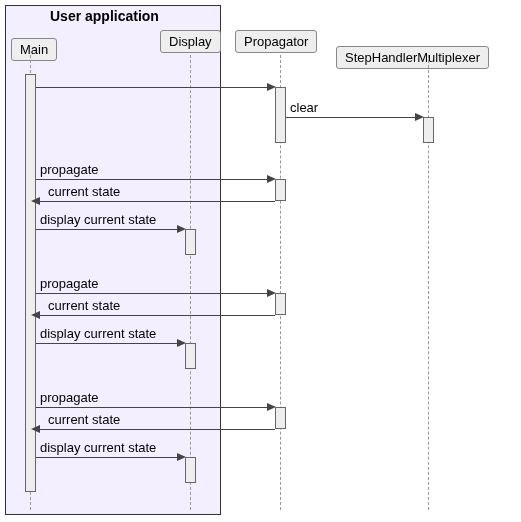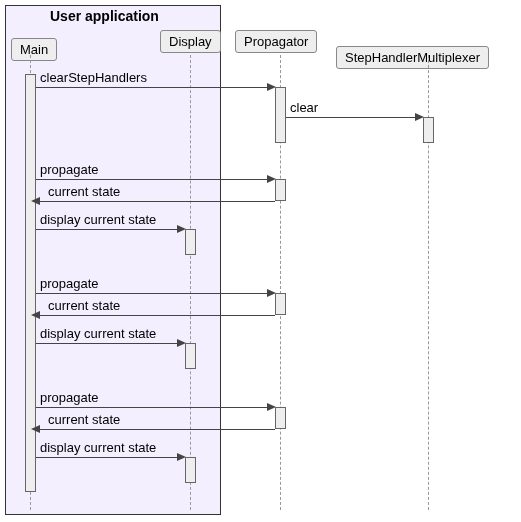--- a/index.html
+++ b/index.html
@@ -85,21 +85,20 @@
   <div class="box" style="left:160px; top:30px;">Display</div>
   <div class="box" style="left:336px; top:30px;margin-top:16px;">StepHandlerMultiplexer</div>
 
   <div class="lifeline" style="left:30px; top:55px; height:455px;"></div>
   <div class="lifeline" style="left:190px; top:55px; height:455px;"></div>
   <div class="lifeline" style="left:280px; top:55px; height:455px;"></div>
   <div class="lifeline" style="left:428px; top:55px; height:455px;"></div>
 
   <div class="activation" style="left:25px; top:74px; width:11px; height:418px;"></div>
 
-  <div class="msg-label" style="left:40px; top:70px;">clearStepHandlers</div>
   <div class="arrow-line" style="left:36px; top:87px; width:236px;"></div>
   <div class="arrow-head-right" style="left:267px; top:83px;"></div>
   <div class="activation" style="left:275px; top:87px; width:11px; height:56px;"></div>
 
   <div class="msg-label" style="left:290px; top:100px;text-align:right;">clear</div>
   <div class="arrow-line" style="left:286px; top:117px; width:134px;"></div>
   <div class="arrow-head-right" style="left:415px; top:113px;"></div>
   <div class="activation" style="left:423px; top:117px; width:11px; height:26px;"></div>
 
   <div class="msg-label" style="left:40px; top:162px;">propagate</div>

